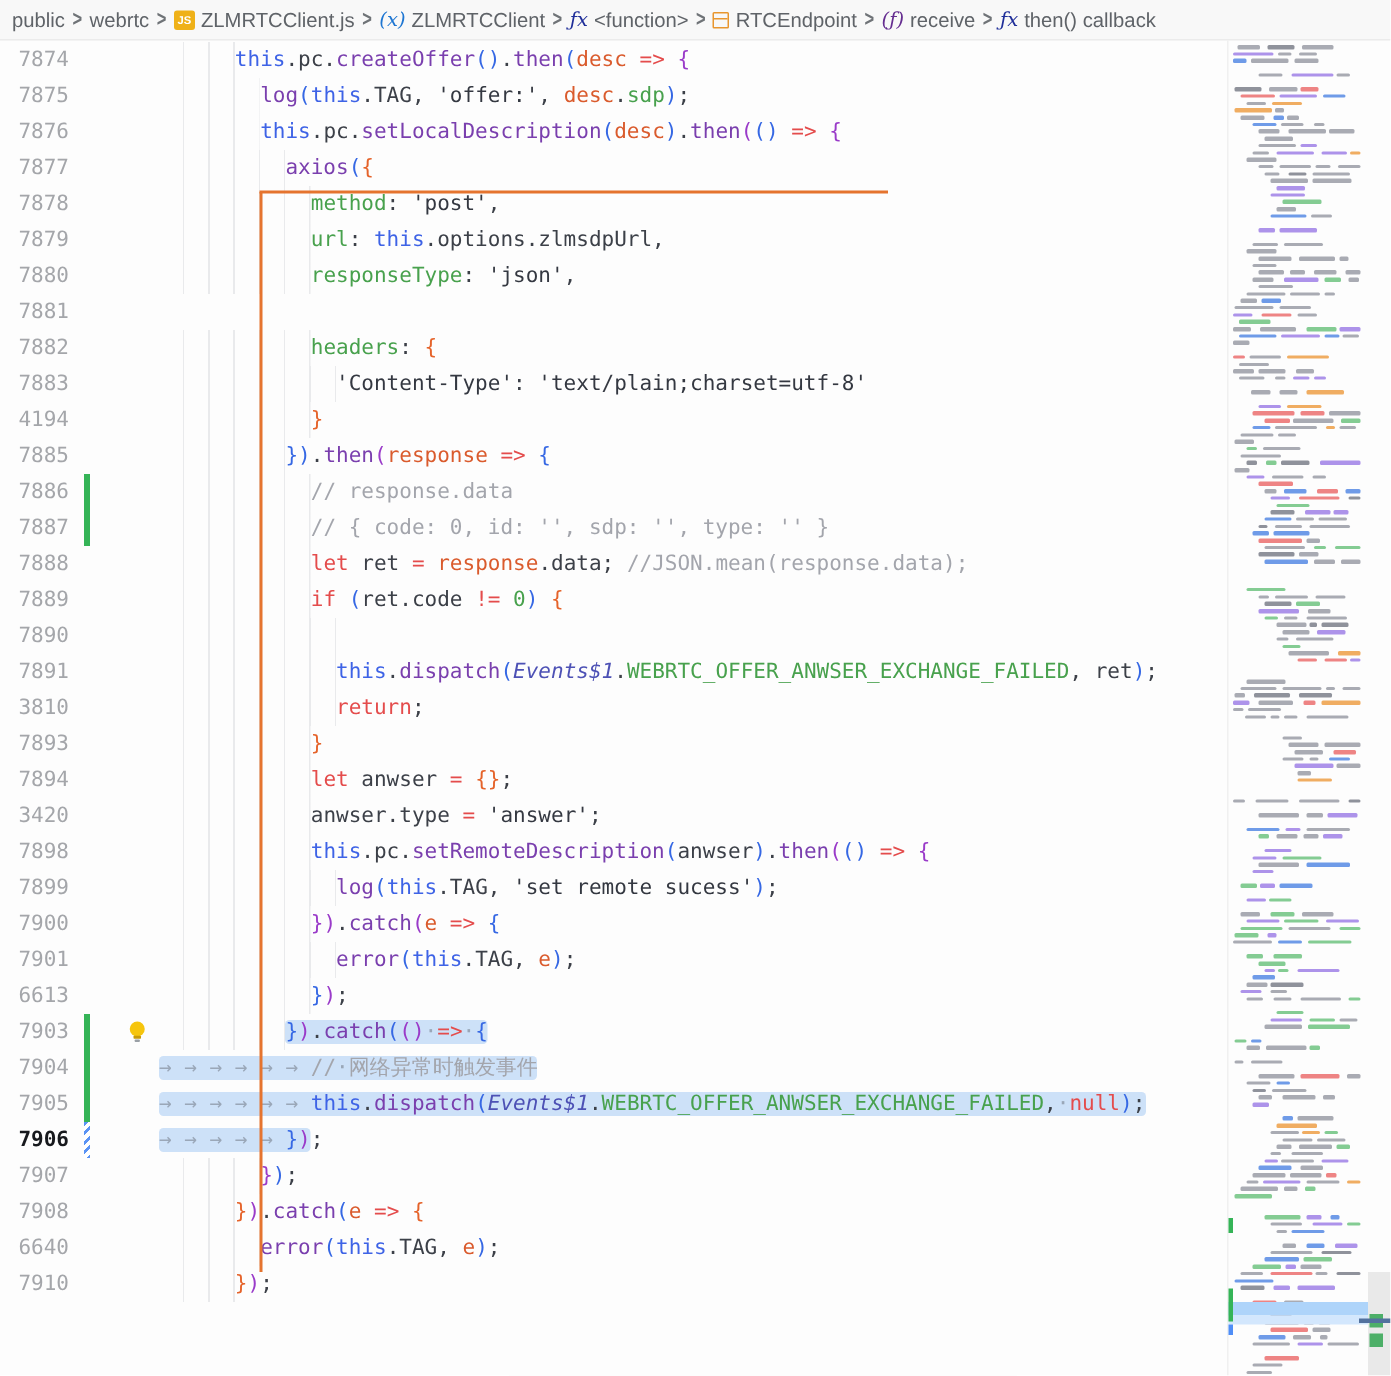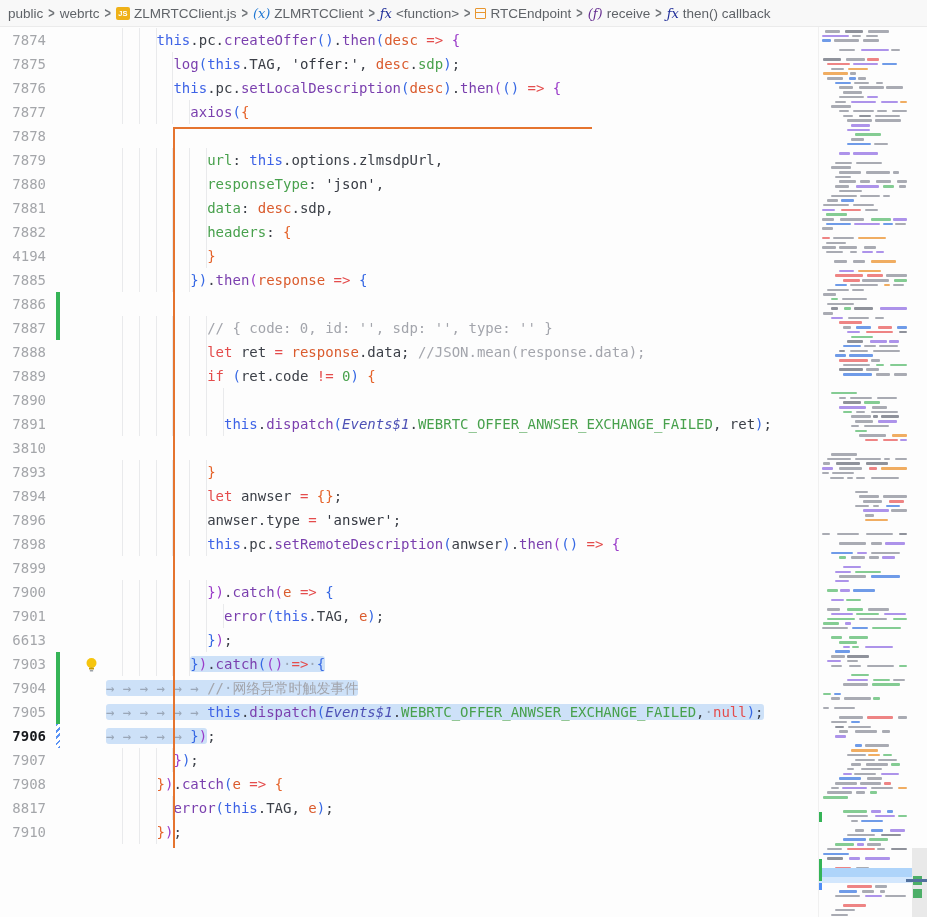--- a/index.html
+++ b/index.html
@@ -118,53 +118,54 @@
     </div>
 
   <div id="editor">
     <div id="vguide"></div>
     <div id="hguide"></div>
     <div id="rows">
         <div class="row"><span class="lnum">7874</span><span class="code"><span class="ind">      </span><span class="tk-th">this</span><span class="tk-v">.pc.</span><span class="tk-fn">createOffer</span><span class="tk-b1">()</span><span class="tk-v">.</span><span class="tk-fn">then</span><span class="tk-b1">(</span><span class="tk-pr">desc</span><span class="tk-k"> =&gt;</span><span class="tk-b2"> {</span></span></div>
         <div class="row"><span class="lnum">7875</span><span class="code"><span class="ind">        </span><span class="tk-fn">log</span><span class="tk-b1">(</span><span class="tk-th">this</span><span class="tk-v">.TAG, </span><span class="tk-s">'offer:'</span><span class="tk-v">, </span><span class="tk-pr">desc</span><span class="tk-v">.</span><span class="tk-p">sdp</span><span class="tk-b1">)</span><span class="tk-v">;</span></span></div>
         <div class="row"><span class="lnum">7876</span><span class="code"><span class="ind">        </span><span class="tk-th">this</span><span class="tk-v">.pc.</span><span class="tk-fn">setLocalDescription</span><span class="tk-b1">(</span><span class="tk-pr">desc</span><span class="tk-b1">)</span><span class="tk-v">.</span><span class="tk-fn">then</span><span class="tk-b2">(</span><span class="tk-b1">()</span><span class="tk-k"> =&gt;</span><span class="tk-b2"> {</span></span></div>
         <div class="row"><span class="lnum">7877</span><span class="code"><span class="ind">          </span><span class="tk-fn">axios</span><span class="tk-b1">(</span><span class="tk-b3">{</span></span></div>
-        <div class="row"><span class="lnum">7878</span></div>
+        <div class="row"><span class="lnum">7878</span><span class="code"><span class="ind">            </span><span class="tk-p">method</span><span class="tk-v">: </span><span class="tk-s">'post'</span><span class="tk-v">,</span></span></div>
         <div class="row"><span class="lnum">7879</span><span class="code"><span class="ind">            </span><span class="tk-p">url</span><span class="tk-v">: </span><span class="tk-th">this</span><span class="tk-v">.options.zlmsdpUrl,</span></span></div>
         <div class="row"><span class="lnum">7880</span><span class="code"><span class="ind">            </span><span class="tk-p">responseType</span><span class="tk-v">: </span><span class="tk-s">'json'</span><span class="tk-v">,</span></span></div>
-        <div class="row"><span class="lnum">7881</span><span class="code"><span class="ind">            </span><span class="tk-p">data</span><span class="tk-v">: </span><span class="tk-pr">desc</span><span class="tk-v">.sdp,</span></span></div>
+        <div class="row"><span class="lnum">7881</span></div>
         <div class="row"><span class="lnum">7882</span><span class="code"><span class="ind">            </span><span class="tk-p">headers</span><span class="tk-v">: </span><span class="tk-b3">{</span></span></div>
+        <div class="row"><span class="lnum">7883</span><span class="code"><span class="ind">              </span><span class="tk-s">'Content-Type'</span><span class="tk-v">: </span><span class="tk-s">'text/plain;charset=utf-8'</span></span></div>
         <div class="row"><span class="lnum">4194</span><span class="code"><span class="ind">            </span><span class="tk-b3">}</span></span></div>
         <div class="row"><span class="lnum">7885</span><span class="code"><span class="ind">          </span><span class="tk-b1">})</span><span class="tk-v">.</span><span class="tk-fn">then</span><span class="tk-b2">(</span><span class="tk-pr">response</span><span class="tk-k"> =&gt;</span><span class="tk-b1"> {</span></span></div>
-        <div class="row"><span class="lnum">7886</span><span class="gitbar git-a"></span></div>
+        <div class="row"><span class="lnum">7886</span><span class="gitbar git-a"></span><span class="code"><span class="ind">            </span><span class="tk-c">// response.data</span></span></div>
         <div class="row"><span class="lnum">7887</span><span class="gitbar git-a"></span><span class="code"><span class="ind">            </span><span class="tk-c">// { code: 0, id: '', sdp: '', type: '' }</span></span></div>
         <div class="row"><span class="lnum">7888</span><span class="code"><span class="ind">            </span><span class="tk-k">let</span><span class="tk-v"> ret </span><span class="tk-k">=</span><span class="tk-v"> </span><span class="tk-pr">response</span><span class="tk-v">.data; </span><span class="tk-c">//JSON.mean(response.data);</span></span></div>
         <div class="row"><span class="lnum">7889</span><span class="code"><span class="ind">            </span><span class="tk-k">if</span><span class="tk-v"> </span><span class="tk-b1">(</span><span class="tk-v">ret.code </span><span class="tk-k">!=</span><span class="tk-v"> </span><span class="tk-p">0</span><span class="tk-b1">)</span><span class="tk-b3"> {</span></span></div>
         <div class="row"><span class="lnum">7890</span><span class="code"><span class="ind">              </span></span></div>
         <div class="row"><span class="lnum">7891</span><span class="code"><span class="ind">              </span><span class="tk-th">this</span><span class="tk-v">.</span><span class="tk-fn">dispatch</span><span class="tk-b1">(</span><span class="tk-it">Events$1</span><span class="tk-v">.</span><span class="tk-p">WEBRTC_OFFER_ANWSER_EXCHANGE_FAILED</span><span class="tk-v">, ret</span><span class="tk-b1">)</span><span class="tk-v">;</span></span></div>
-        <div class="row"><span class="lnum">3810</span></div>
+        <div class="row"><span class="lnum">3810</span><span class="code"><span class="ind">              </span><span class="tk-k">return</span><span class="tk-v">;</span></span></div>
         <div class="row"><span class="lnum">7893</span><span class="code"><span class="ind">            </span><span class="tk-b3">}</span></span></div>
         <div class="row"><span class="lnum">7894</span><span class="code"><span class="ind">            </span><span class="tk-k">let</span><span class="tk-v"> anwser </span><span class="tk-k">=</span><span class="tk-b3"> {}</span><span class="tk-v">;</span></span></div>
-        <div class="row"><span class="lnum">7896</span><span class="code"><span class="ind">            </span><span class="tk-v">anwser.type </span><span class="tk-k">=</span><span class="tk-v"> </span><span class="tk-s">'answer'</span><span class="tk-v">;</span></span></div>
+        <div class="row"><span class="lnum">3420</span><span class="code"><span class="ind">            </span><span class="tk-v">anwser.type </span><span class="tk-k">=</span><span class="tk-v"> </span><span class="tk-s">'answer'</span><span class="tk-v">;</span></span></div>
         <div class="row"><span class="lnum">7898</span><span class="code"><span class="ind">            </span><span class="tk-th">this</span><span class="tk-v">.pc.</span><span class="tk-fn">setRemoteDescription</span><span class="tk-b1">(</span><span class="tk-v">anwser</span><span class="tk-b1">)</span><span class="tk-v">.</span><span class="tk-fn">then</span><span class="tk-b2">(</span><span class="tk-b1">()</span><span class="tk-k"> =&gt;</span><span class="tk-b2"> {</span></span></div>
-        <div class="row"><span class="lnum">7899</span></div>
+        <div class="row"><span class="lnum">7899</span><span class="code"><span class="ind">              </span><span class="tk-fn">log</span><span class="tk-b1">(</span><span class="tk-th">this</span><span class="tk-v">.TAG, </span><span class="tk-s">'set remote sucess'</span><span class="tk-b1">)</span><span class="tk-v">;</span></span></div>
         <div class="row"><span class="lnum">7900</span><span class="code"><span class="ind">            </span><span class="tk-b2">})</span><span class="tk-v">.</span><span class="tk-fn">catch</span><span class="tk-b2">(</span><span class="tk-pr">e</span><span class="tk-k"> =&gt;</span><span class="tk-b1"> {</span></span></div>
         <div class="row"><span class="lnum">7901</span><span class="code"><span class="ind">              </span><span class="tk-fn">error</span><span class="tk-b1">(</span><span class="tk-th">this</span><span class="tk-v">.TAG, </span><span class="tk-pr">e</span><span class="tk-b1">)</span><span class="tk-v">;</span></span></div>
         <div class="row"><span class="lnum">6613</span><span class="code"><span class="ind">            </span><span class="tk-b1">}</span><span class="tk-b2">)</span><span class="tk-v">;</span></span></div>
         <div class="row"><span class="lnum">7903</span><span class="gitbar git-a"></span><span id="bulb" style="top: 4px;"><svg width="15" height="16" viewBox="0 0 15 16">
               <circle cx="7.5" cy="6" r="5" fill="#f6c50d"></circle>
               <rect x="5" y="10.5" width="5" height="2" rx="0.5" fill="#c79a08"></rect>
               <rect x="5.8" y="13" width="3.4" height="1.6" rx="0.5" fill="#9aa0a6"></rect>
             </svg></span><span class="code"><span class="ind">          </span><span class="sel"><span class="tk-b1">}</span><span class="tk-b2">)</span><span class="tk-v">.</span><span class="tk-fn">catch</span><span class="tk-b1">(</span><span class="tk-b2">()</span><span class="tk-ws">·</span><span class="tk-k">=&gt;</span><span class="tk-ws">·</span><span class="tk-b1">{</span></span></span></div>
         <div class="row"><span class="lnum">7904</span><span class="gitbar git-a"></span><span class="code"><span class="sel"><span class="tk-ws">→ → → → → → </span><span class="tk-c">//</span><span class="tk-ws">·</span><span class="tk-c">网络异常时触发事件</span></span></span></div>
         <div class="row"><span class="lnum">7905</span><span class="gitbar git-a"></span><span class="code"><span class="sel"><span class="tk-ws">→ → → → → → </span><span class="tk-th">this</span><span class="tk-v">.</span><span class="tk-fn">dispatch</span><span class="tk-b1">(</span><span class="tk-it">Events$1</span><span class="tk-v">.</span><span class="tk-p">WEBRTC_OFFER_ANWSER_EXCHANGE_FAILED</span><span class="tk-v">,</span><span class="tk-ws">·</span><span class="tk-k">null</span><span class="tk-b1">)</span><span class="tk-v">;</span></span></span></div>
         <div class="row"><span class="lnum cur">7906</span><span class="gitbar git-m"></span><span class="code"><span class="sel"><span class="tk-ws">→ → → → → </span><span class="tk-b1">}</span><span class="tk-b2">)</span></span><span class="tk-v">;</span></span></div>
         <div class="row"><span class="lnum">7907</span><span class="code"><span class="ind">        </span><span class="tk-b2">}</span><span class="tk-b1">)</span><span class="tk-v">;</span></span></div>
         <div class="row"><span class="lnum">7908</span><span class="code"><span class="ind">      </span><span class="tk-b3">}</span><span class="tk-b2">)</span><span class="tk-v">.</span><span class="tk-fn">catch</span><span class="tk-b1">(</span><span class="tk-pr">e</span><span class="tk-k"> =&gt;</span><span class="tk-b3"> {</span></span></div>
-        <div class="row"><span class="lnum">8817</span><span class="code"><span class="ind">        </span><span class="tk-fn">error</span><span class="tk-b1">(</span><span class="tk-th">this</span><span class="tk-v">.TAG, </span><span class="tk-pr">e</span><span class="tk-b1">)</span><span class="tk-v">;</span></span></div>
+        <div class="row"><span class="lnum">6640</span><span class="code"><span class="ind">        </span><span class="tk-fn">error</span><span class="tk-b1">(</span><span class="tk-th">this</span><span class="tk-v">.TAG, </span><span class="tk-pr">e</span><span class="tk-b1">)</span><span class="tk-v">;</span></span></div>
         <div class="row"><span class="lnum">7910</span><span class="code"><span class="ind">      </span><span class="tk-b3">}</span><span class="tk-b2">)</span><span class="tk-v">;</span></span></div>
       </div>
   </div>
 
   <div id="minimap">
       <span class="mseg" style="left: 6px; top: 3px; width: 15.3386px; background: rgb(169, 171, 179);"></span>
       <span class="mseg" style="left: 25.9714px; top: 3px; width: 18.1661px; background: rgb(143, 146, 155);"></span>
       <span class="mseg" style="left: 48.8556px; top: 3px; width: 20.8531px; background: rgb(169, 171, 179);"></span>
       <span class="mseg" style="left: 3px; top: 7.7px; width: 27.2695px; background: rgb(173, 147, 234);"></span>
       <span class="mseg" style="left: 32.697px; top: 7.7px; width: 9.78013px; background: rgb(169, 171, 179);"></span>

